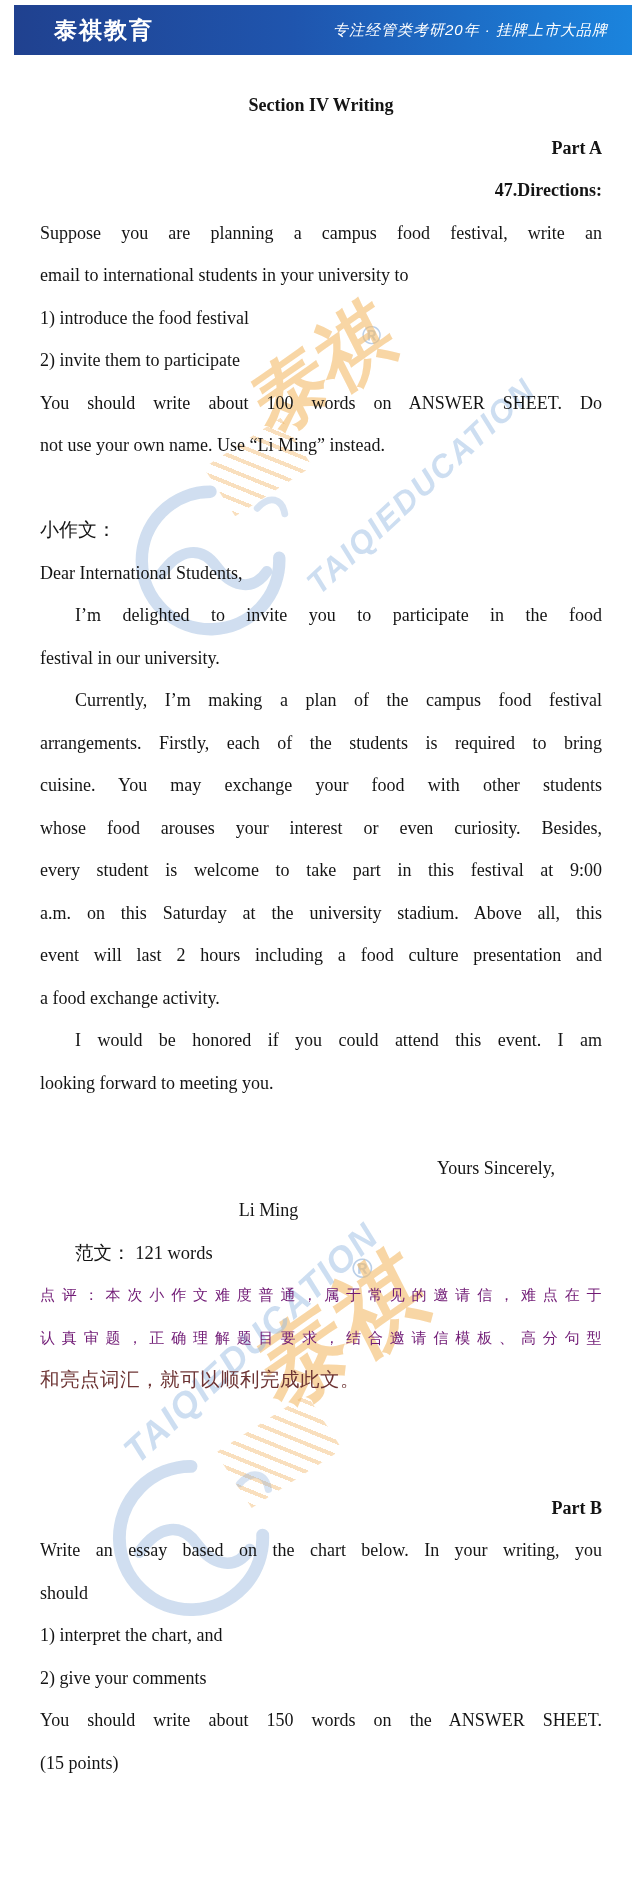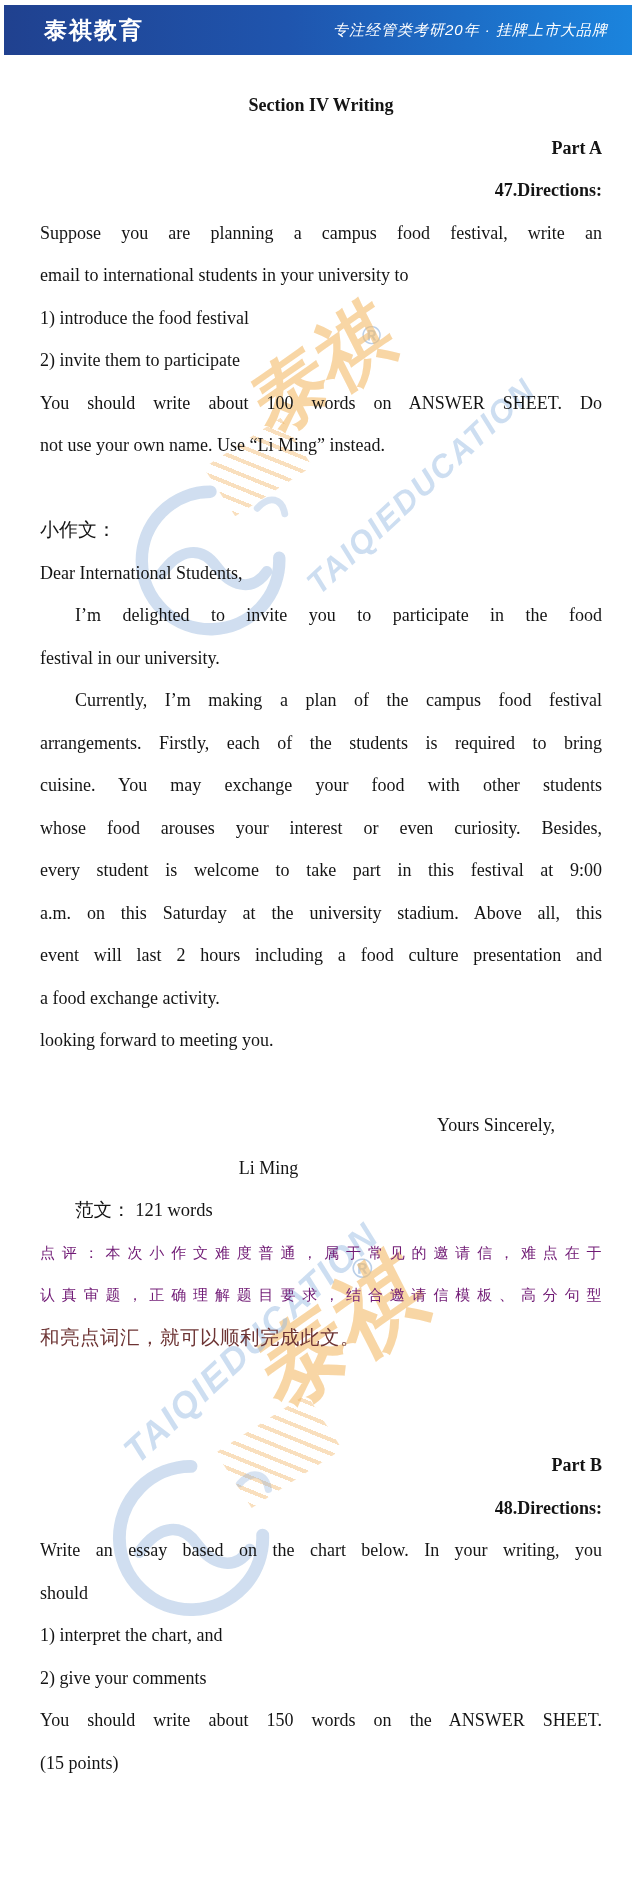--- a/index.html
+++ b/index.html
@@ -8,21 +8,21 @@
     position:relative;
     width:640px; height:1904px;
     margin:0 auto;
     background:#ffffff;
     overflow:hidden;
     font-family:"Liberation Serif","DejaVu Serif",serif;
   }
 
   
   .banner {
-    position:absolute; left:4px; right:8px; top:5px; height:50px;
+    position:absolute; left:14px; right:8px; top:5px; height:50px;
     background:linear-gradient(90deg,#20418f 0%,#1f55ae 45%,#1b84dd 100%);
     display:flex; align-items:center; justify-content:space-between;
     padding:0 24px 0 40px;
     z-index:3;
   }
   .brand {
     color:#ffffff; font-weight:bold; font-size:23px;
     letter-spacing:2px;
     font-family:"Liberation Serif","DejaVu Serif",serif;
   }
@@ -134,32 +134,32 @@
       <div class="ln indent-j">I’m delighted to invite you to participate in the food</div>
       <div class="ln ">festival in our university.</div>
       <div class="ln indent-j">Currently, I’m making a plan of the campus food festival</div>
       <div class="ln body-j">arrangements. Firstly, each of the students is required to bring</div>
       <div class="ln body-j">cuisine. You may exchange your food with other students</div>
       <div class="ln body-j">whose food arouses your interest or even curiosity. Besides,</div>
       <div class="ln body-j">every student is welcome to take part in this festival at 9:00</div>
       <div class="ln body-j">a.m. on this Saturday at the university stadium. Above all, this</div>
       <div class="ln body-j">event will last 2 hours including a food culture presentation and</div>
       <div class="ln ">a food exchange activity.</div>
+      <div class="ln indent-j">I would be honored if you could attend this event. I am</div>
       <div class="ln ">looking forward to meeting you.</div>
       <div class="ln blank"></div>
       <div class="ln right">Yours Sincerely,</div>
       <div class="ln right2">Li Ming</div>
       <div class="ln cn-label">范文： 121 words</div>
       <div class="ln cn-comment-j">点评：本次小作文难度普通，属于常见的邀请信，难点在于</div>
       <div class="ln cn-comment-j">认真审题，正确理解题目要求，结合邀请信模板、高分句型</div>
       <div class="ln cn-comment">和亮点词汇，就可以顺利完成此文。</div>
       <div class="ln blank"></div>
       <div class="ln blank"></div>
       <div class="ln bold">Part B</div>
-      <div class="ln bold">48.Directions:</div>
       <div class="ln body-j">Write an essay based on the chart below. In your writing, you</div>
       <div class="ln ">should</div>
       <div class="ln ">1) interpret the chart, and</div>
       <div class="ln ">2) give your comments</div>
       <div class="ln body-j">You should write about 150 words on the ANSWER SHEET.</div>
       <div class="ln ">(15 points)</div>
     </div>
 
 </div>
 

